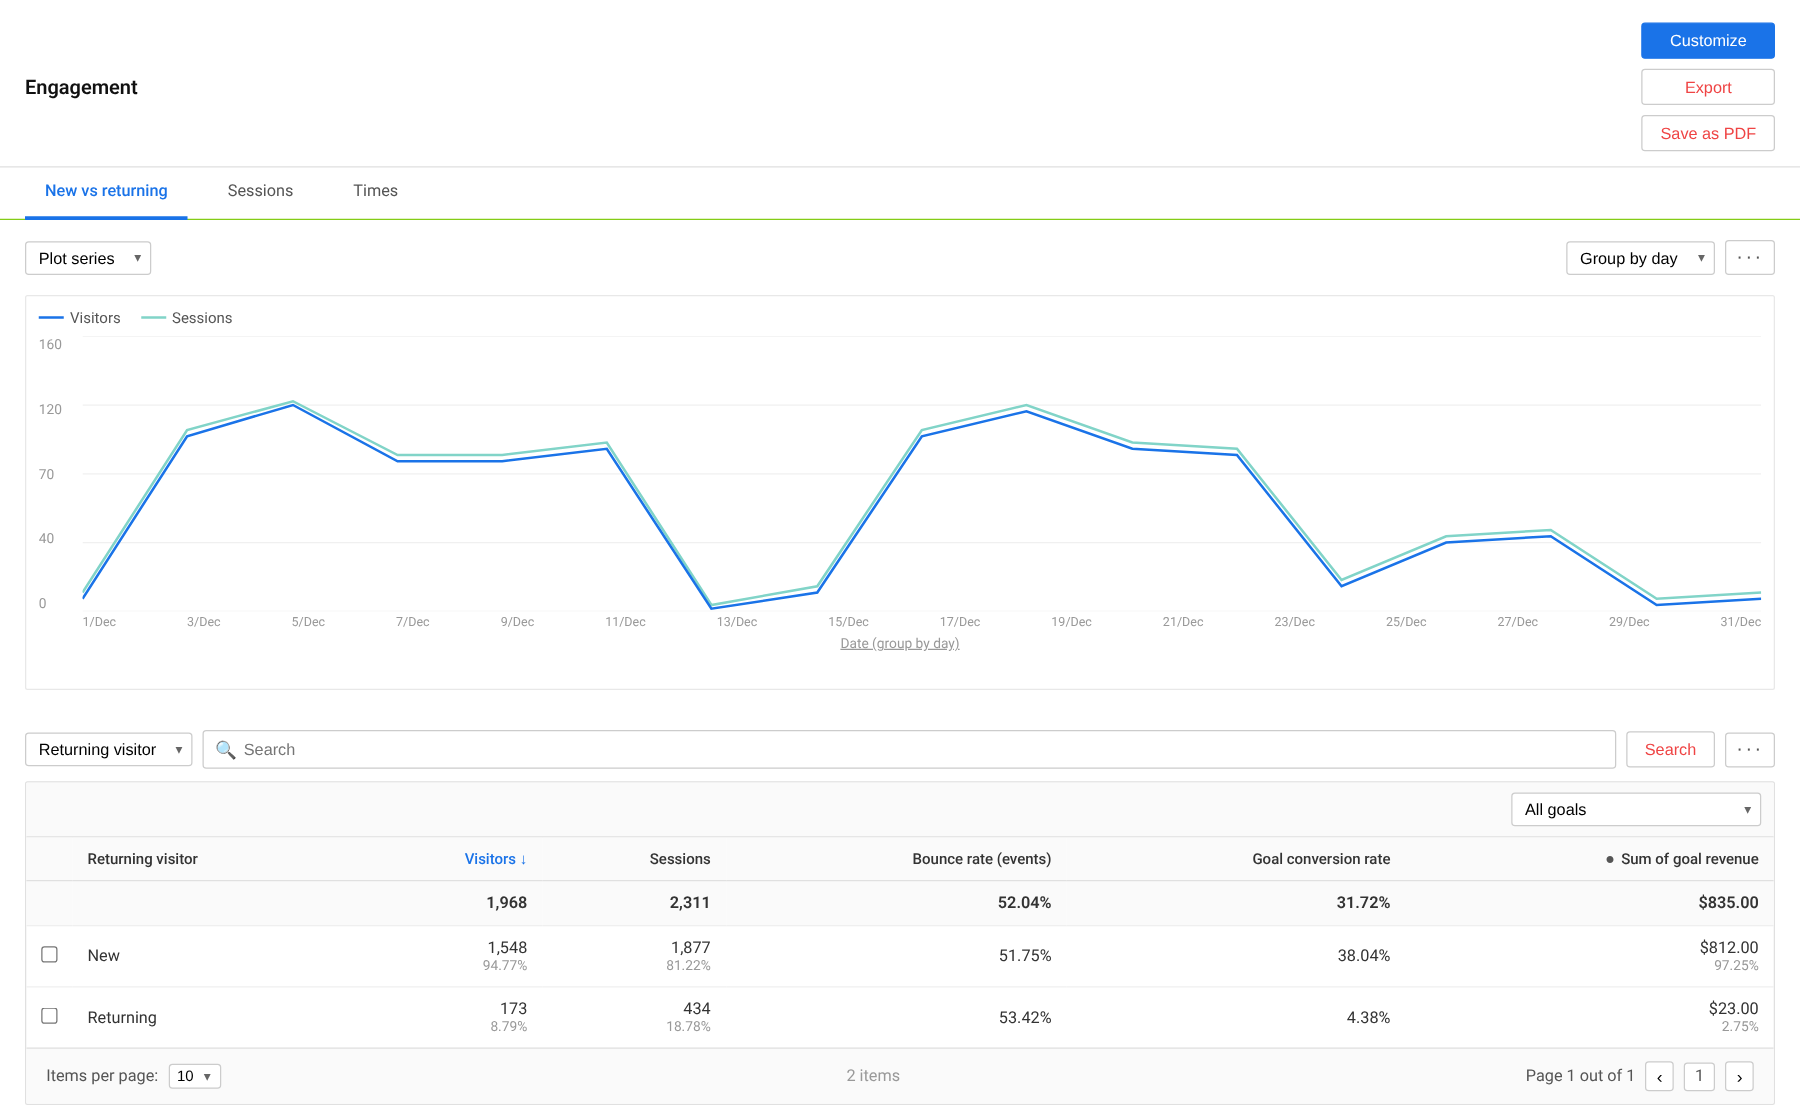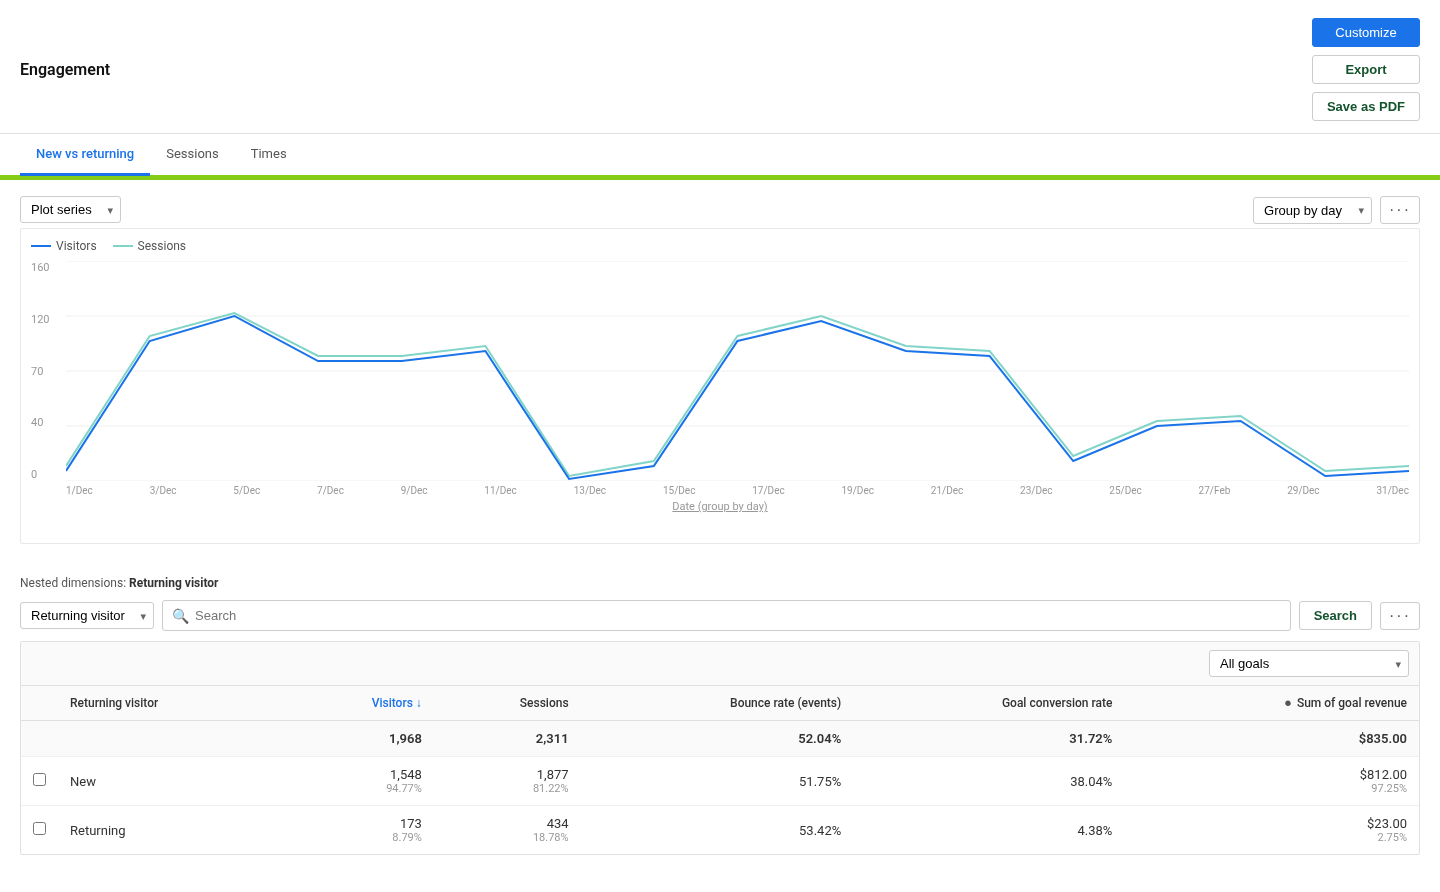--- a/index.html
+++ b/index.html
@@ -3,31 +3,31 @@
   <meta charset="utf-8">
   <style>
     * { box-sizing: border-box; margin: 0; padding: 0; }
     body { font-family: -apple-system, BlinkMacSystemFont, 'Segoe UI', Roboto, sans-serif; background: #f5f5f5; color: #333; font-size: 13px; }
     .page { background: #fff; min-height: 892px; padding: 0; }
     
     
     .header { display: flex; align-items: center; justify-content: space-between; padding: 18px 20px 12px; border-bottom: 1px solid #e0e0e0; }
     .header-title { font-size: 16px; font-weight: 600; color: #111; }
     .header-actions { display: flex; gap: 8px; flex-direction: column; }
-    .btn { padding: 6px 14px; border-radius: 3px; border: 1px solid #ccc; background: #fff; cursor: pointer; font-size: 13px; color: #14532d; font-weight: bold; }
+    .btn { padding: 6px 14px; border-radius: 3px; border: 1px solid #ccc; background: #fff; cursor: pointer; font-size: 13px; color: #ef4444; }
     .btn-primary { background: #1a73e8; color: #fff; border-color: #1a73e8; font-weight: 500; }
     
     
-    .tabs { display: flex; gap: 0; padding: 0 20px; border-bottom: 5px solid #84cc16; }
+    .tabs { display: flex; gap: 16px; padding: 0 20px; border-bottom: 1px solid #84cc16; }
     .tab { padding: 12px 16px; cursor: pointer; font-size: 13px; color: #555; border-bottom: 3px solid transparent; margin-bottom: -1px; }
     .tab.active { color: #1a73e8; border-bottom-color: #1a73e8; font-weight: 500; }
     
     
     .chart-section { padding: 16px 20px; background: #fff; }
-    .chart-toolbar { display: flex; justify-content: space-between; margin-bottom: 4px; }
+    .chart-toolbar { display: flex; justify-content: space-between; align-items: center; margin-bottom: 16px; }
     .chart-toolbar-right { display: flex; gap: 8px; align-items: center; }
     .select-box { padding: 5px 28px 5px 10px; border: 1px solid #ccc; border-radius: 3px; font-size: 13px; background: #fff; appearance: none; cursor: pointer; position: relative; }
     .select-wrapper { position: relative; display: inline-block; }
     .select-wrapper::after { content: '▾'; position: absolute; right: 8px; top: 50%; transform: translateY(-50%); pointer-events: none; color: #666; font-size: 11px; }
     .more-btn { padding: 4px 8px; border: 1px solid #ccc; border-radius: 3px; background: #fff; cursor: pointer; font-size: 16px; color: #555; letter-spacing: 2px; }
     
     
     .chart-legend { display: flex; gap: 16px; margin-bottom: 8px; }
     .legend-item { display: flex; align-items: center; gap: 5px; font-size: 12px; color: #555; }
     .legend-line { width: 20px; height: 2px; }
@@ -206,33 +206,29 @@
         <span class="x-label">7/Dec</span>
         <span class="x-label">9/Dec</span>
         <span class="x-label">11/Dec</span>
         <span class="x-label">13/Dec</span>
         <span class="x-label">15/Dec</span>
         <span class="x-label">17/Dec</span>
         <span class="x-label">19/Dec</span>
         <span class="x-label">21/Dec</span>
         <span class="x-label">23/Dec</span>
         <span class="x-label">25/Dec</span>
-        <span class="x-label">27/Feb</span>
+        <span class="x-label">27/Dec</span>
         <span class="x-label">29/Dec</span>
         <span class="x-label">31/Dec</span>
       </div>
       <div class="chart-x-title">Date (group by day)</div>
     </div>
   </div>
 
   <div class="nested-section">
-    <div class="nested-label">
-      <span>Nested dimensions:</span>
-      <strong>Returning visitor</strong>
-    </div>
 
     <div class="filter-bar">
       <div class="select-wrapper">
         <select class="select-box">
           <option>Returning visitor</option>
         </select>
       </div>
       <div class="search-wrapper">
         <span class="search-icon-pos">🔍</span>
         <input class="search-input" type="text" placeholder="Search" style="">
@@ -322,15 +318,32 @@
             <td>53.42%</td>
             <td>4.38%</td>
             <td>
               <span>$23.00</span>
               <span class="sub-value">2.75%</span>
             </td>
           </tr>
         </tbody>
       </table>
 
+      <div class="pagination">
+        <div class="items-per-page">
+          <span>Items per page:</span>
+          <div class="select-wrapper">
+            <select class="select-box" style="padding: 2px 20px 2px 6px; font-size:12px;">
+              <option>10</option>
+            </select>
+          </div>
+        </div>
+        <span class="items-count">2 items</span>
+        <div class="page-nav">
+          <span>Page 1 out of 1</span>
+          <button class="page-nav-btn">‹</button>
+          <span class="page-num">1</span>
+          <button class="page-nav-btn">›</button>
+        </div>
+      </div>
     </div>
   </div>
 </div>
 
 </body></html>

